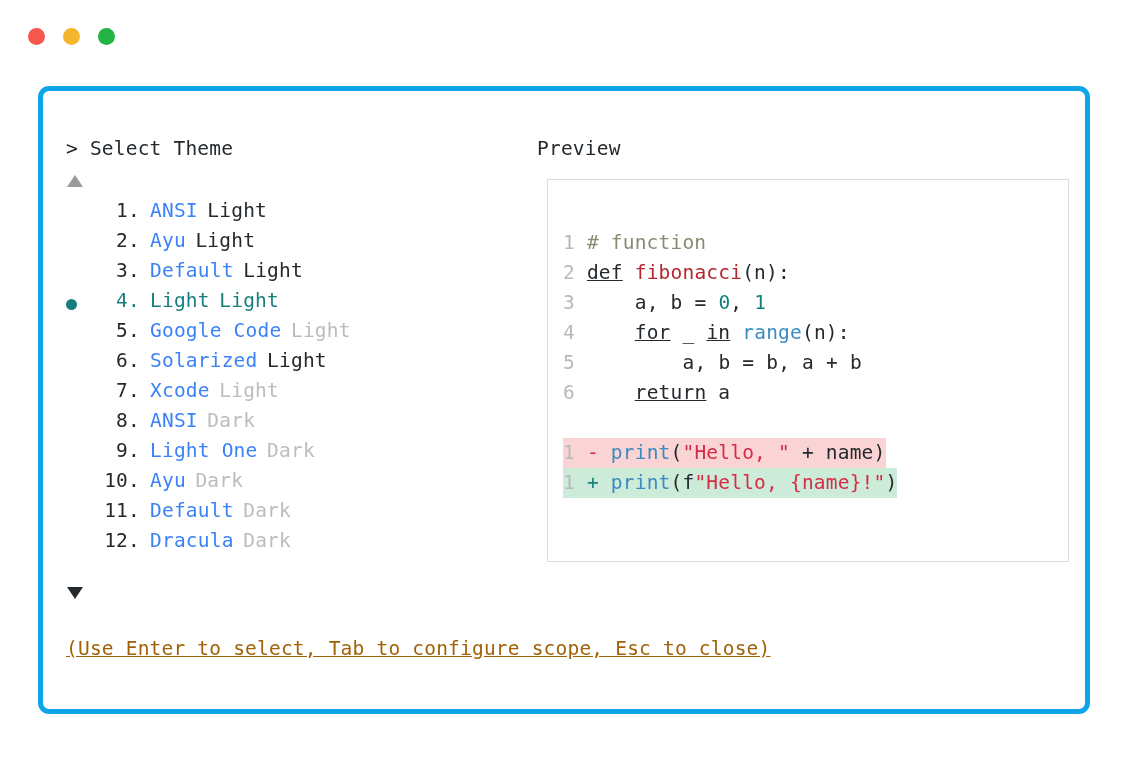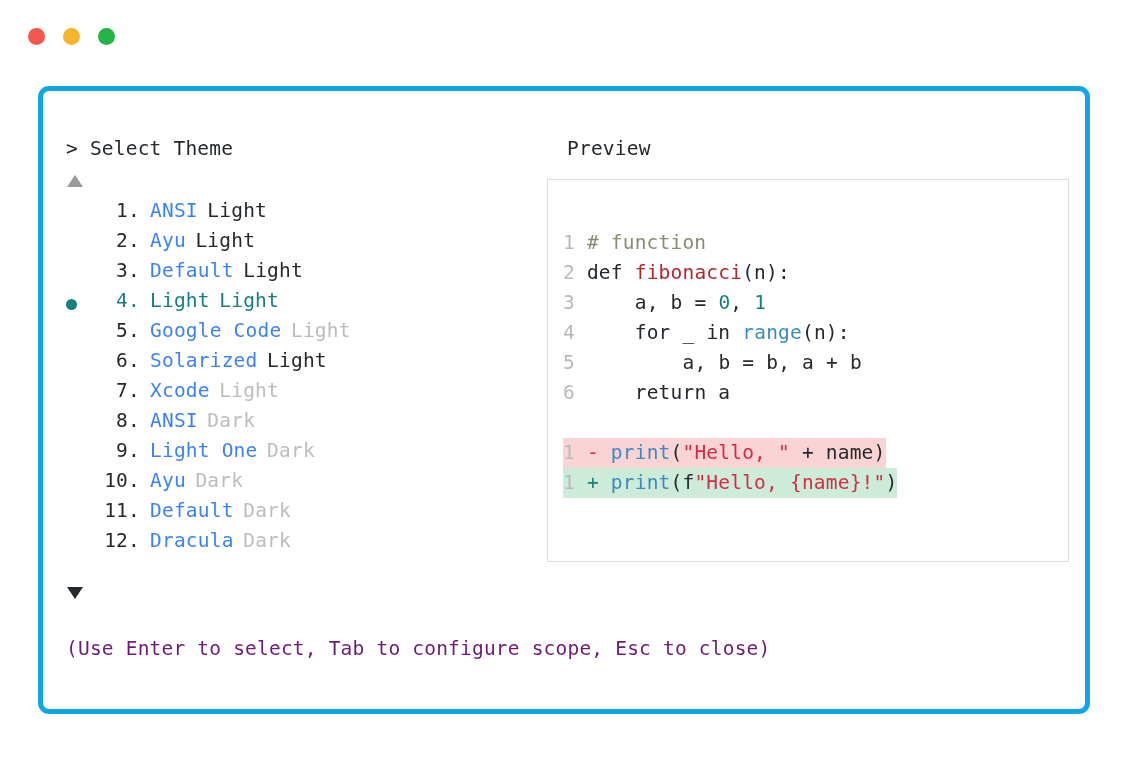--- a/index.html
+++ b/index.html
@@ -62,21 +62,21 @@
     position: absolute;
     left: 23px;
     top: 46px;
     font-size: 19.5px;
     color: #24292e;
     letter-spacing: 0.2px;
     white-space: pre;
   }
   .preview-head {
     position: absolute;
-    left: 524px;
+    left: 494px;
     top: 46px;
     font-size: 19.5px;
     color: #24292e;
     letter-spacing: 0.2px;
     white-space: pre;
   }
 
   
   .arrow {
     position: absolute;
@@ -150,23 +150,24 @@
   .theme-row.selected .idx-dot,
   .theme-row.selected .name,
   .theme-row.selected .variant { color: #17807e; }
 
   
   .hint {
     position: absolute;
     left: 23px;
     top: 546px;
     font-size: 19.5px;
-    color: #701a75;
-    letter-spacing: 0.2px;
-    white-space: pre;
+    color: #a16207;
+    letter-spacing: 0.2px;
+    white-space: pre;
+    text-decoration: underline;
   }
 
   
   .preview-box {
     position: absolute;
     left: 504px;
     top: 88px;
     width: 522px;
     height: 383px;
     box-sizing: border-box;
@@ -179,21 +180,21 @@
     top: 48px;
     font-size: 19.5px;
     line-height: 30px;
     white-space: pre;
     letter-spacing: 0.2px;
   }
   .code-line { height: 30px; white-space: pre; }
   .code-line.blank { height: 30px; }
   .gutter { color: #b9b9b9; }
   .tok-com  { color: #8b8b74; }
-  .tok-kw   { color: #24292e; }
+  .tok-kw   { color: #24292e; text-decoration: underline; }
   .tok-fn   { color: #b5262c; }
   .tok-num  { color: #17807e; }
   .tok-bi   { color: #3a8bbf; }
   .tok-plain{ color: #24292e; }
   .tok-str  { color: #d62a45; }
   .tok-del  { color: #d62a45; }
   .tok-add  { color: #17807e; }
 
   .diff-del { background: #fad4d4; }
   .diff-add { background: #cdebd9; }

